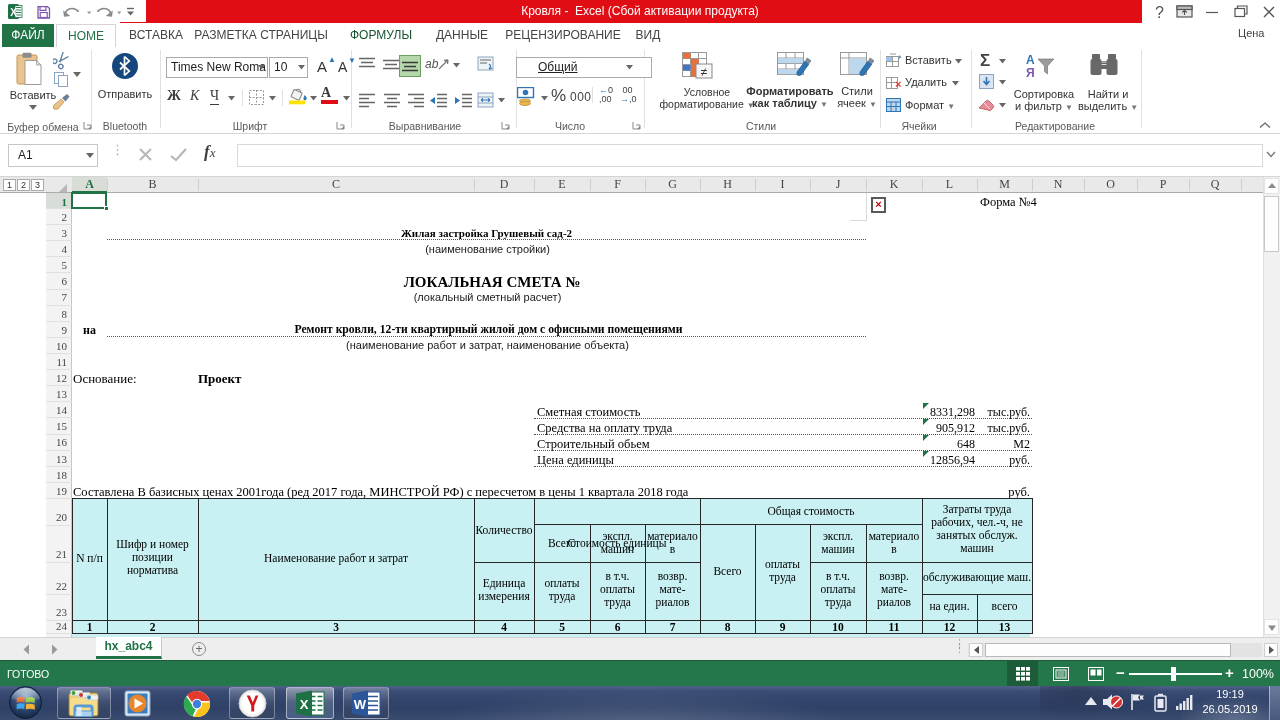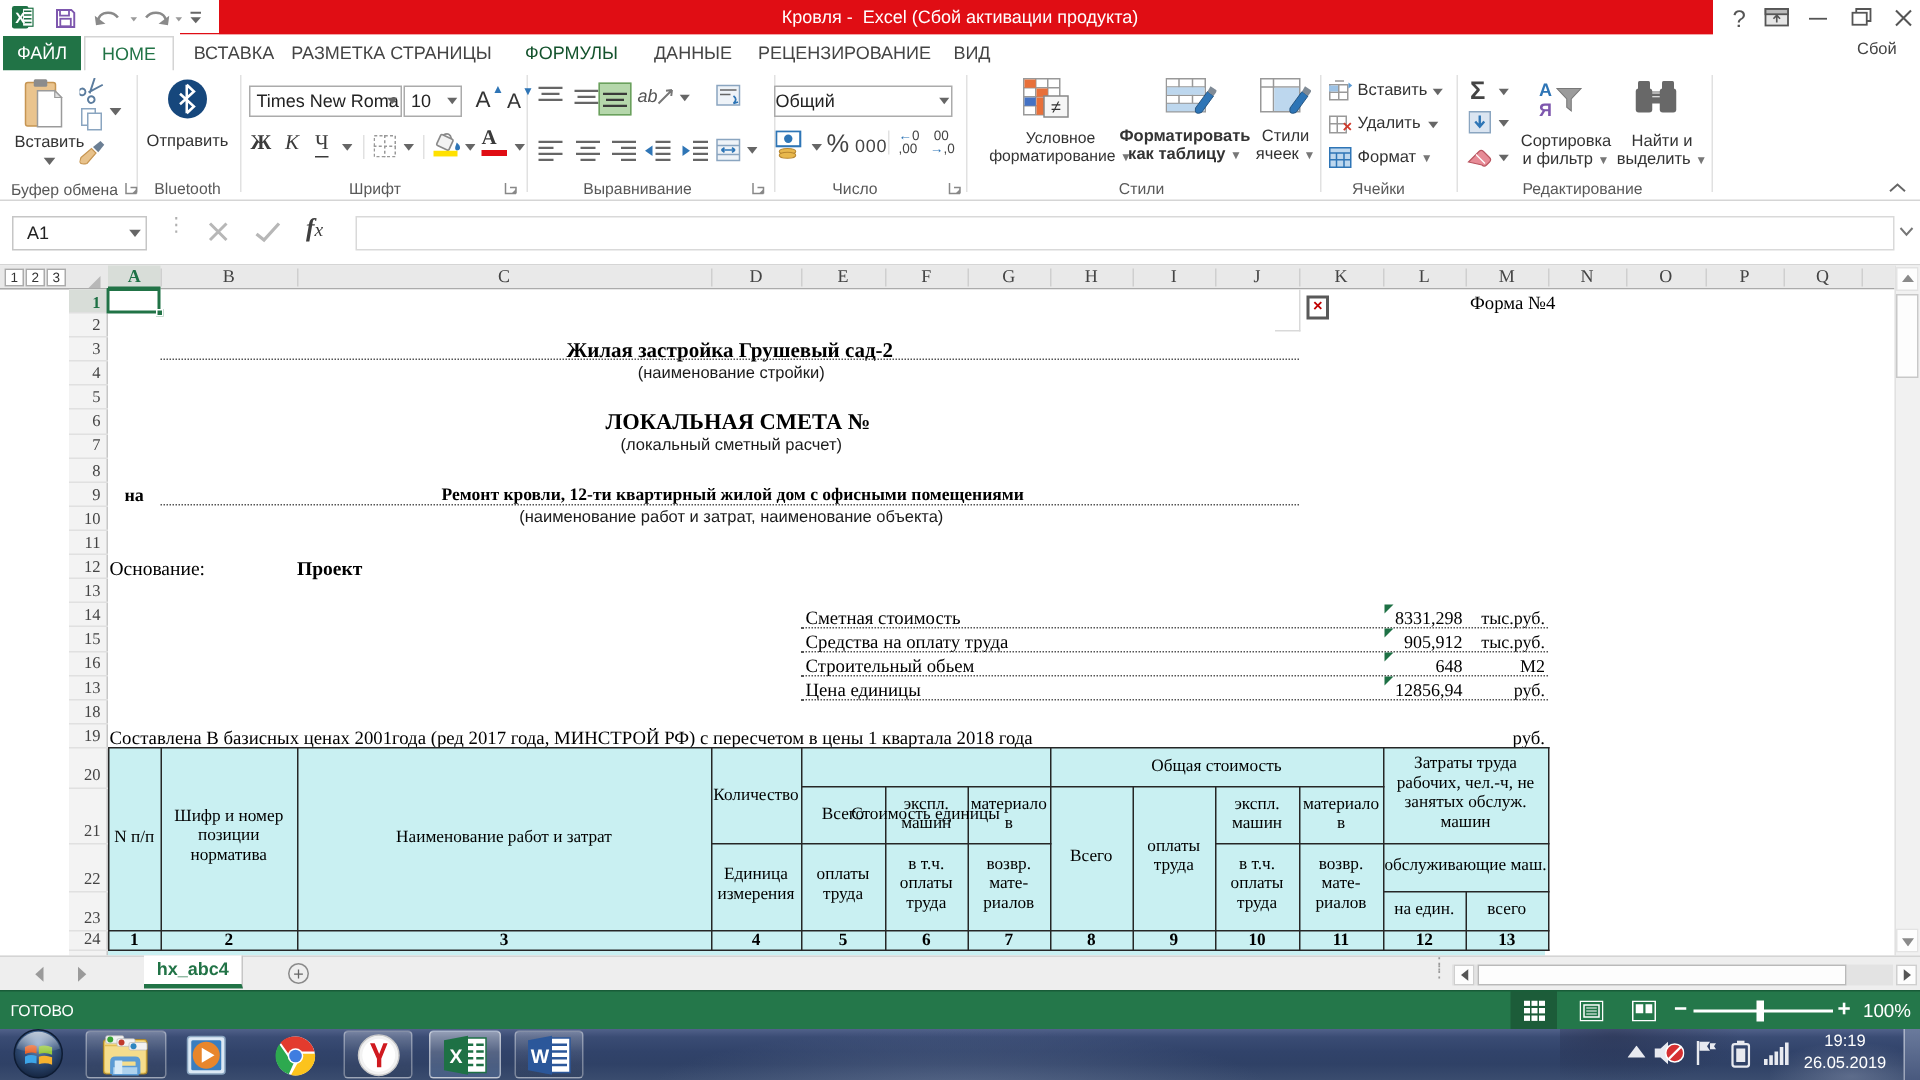--- a/index.html
+++ b/index.html
@@ -61,21 +61,21 @@
 
 <div class="abs" style="left:0;top:23px;width:1280px;height:24px;background:#fff;"></div>
 <div class="abs" style="left:2px;top:24px;width:52px;height:23px;background:#217346;color:#fff;font-size:12px;text-align:center;line-height:23px;">ФАЙЛ</div>
 <div class="abs" style="left:56px;top:24px;width:60px;height:23px;background:#fff;border:1px solid #d4d4d4;border-bottom:none;color:#217346;font-size:12px;text-align:center;line-height:23px;">НОМЕ</div>
 <div class="abs" style="left:118px;top:24px;width:76px;height:23px;color:#444;font-size:12px;text-align:center;line-height:23px;">ВСТАВКА</div>
 <div class="abs" style="left:190px;top:24px;width:142px;height:23px;color:#444;font-size:12px;text-align:center;line-height:23px;">РАЗМЕТКА СТРАНИЦЫ</div>
 <div class="abs" style="left:335px;top:24px;width:92px;height:23px;color:#14532d;font-size:12px;text-align:center;line-height:23px;">ФОРМУЛЫ</div>
 <div class="abs" style="left:424px;top:24px;width:76px;height:23px;color:#444;font-size:12px;text-align:center;line-height:23px;">ДАННЫЕ</div>
 <div class="abs" style="left:499px;top:24px;width:128px;height:23px;color:#444;font-size:12px;text-align:center;line-height:23px;">РЕЦЕНЗИРОВАНИЕ</div>
 <div class="abs" style="left:628px;top:24px;width:40px;height:23px;color:#444;font-size:12px;text-align:center;line-height:23px;">ВИД</div>
-<div class="abs" style="left:1238px;top:27px;width:40px;color:#444;font-size:11px;">Сбой</div>
+<div class="abs" style="left:1238px;top:27px;width:40px;color:#444;font-size:11px;">Цена</div>
 
 <div class="abs" id="ribbon" style="left:0;top:47px;width:1280px;height:87px;background:#fff;">
 
   <div class="sep" style="left:91px;top:3px;"></div>
   <div class="sep" style="left:160px;top:3px;"></div>
   <div class="sep" style="left:351px;top:3px;"></div>
   <div class="sep" style="left:516px;top:3px;"></div>
   <div class="sep" style="left:644px;top:3px;"></div>
   <div class="sep" style="left:880px;top:3px;"></div>
   <div class="sep" style="left:971px;top:3px;"></div>
@@ -238,21 +238,21 @@
   </svg>
   <svg class="abs" style="left:477px;top:45px;" width="18" height="18">
     <rect x="1" y="1" width="15" height="14" fill="#eef3f8" stroke="#8aa5c0"></rect>
     <path d="M1 5 h15 M1 11 h15" stroke="#8aa5c0"></path>
     <path d="M4 8 h9 M4 8 l2-1.6 M4 8 l2 1.6 M13 8 l-2 -1.6 M13 8 l-2 1.6" stroke="#2e75b6" stroke-width="1.1" fill="none"></path>
   </svg>
   <svg class="abs" style="left:498px;top:51px;" width="7" height="5">
       <path d="M0 0h7l-3.5 4.5z" fill="#666"></path>
     </svg>
 
-  <div class="cmb" style="left:516px;top:10px;width:119px;height:21px;line-height:19px;padding-left:0;">Общий</div>
+  <div class="cmb" style="left:516px;top:10px;width:136px;height:21px;line-height:19px;padding-left:21px;text-decoration:underline;">Общий</div>
   <svg class="abs" style="left:626px;top:18px;" width="7" height="5">
       <path d="M0 0h7l-3.5 4.5z" fill="#666"></path>
     </svg>
   <svg class="abs" style="left:517px;top:40px;" width="22" height="20">
     <rect x="0.5" y="0.5" width="16" height="10" fill="#fff" stroke="#2e75b6" stroke-width="1.4"></rect>
     <circle cx="8.5" cy="5.5" r="2.8" fill="#2e75b6"></circle>
     <ellipse cx="8" cy="14" rx="5.5" ry="2" fill="#e8b84d" stroke="#b98830" stroke-width="0.7"></ellipse>
     <ellipse cx="8" cy="16.5" rx="5.5" ry="2" fill="#e8b84d" stroke="#b98830" stroke-width="0.7"></ellipse>
   </svg>
   <svg class="abs" style="left:541px;top:49px;" width="7" height="5">
@@ -486,21 +486,21 @@
 <div class="abs" style="left:866px;top:193px;width:1px;height:28px;background:#d9d9d9;"></div>
 <div class="abs" style="left:850px;top:220px;width:17px;height:1px;background:#d9d9d9;"></div>
 
 <div class="abs" style="left:71px;top:192px;width:36px;height:17px;border:2px solid #217346;background:#fff;"></div>
 <div class="abs" style="left:104px;top:206px;width:5px;height:5px;background:#217346;border:1px solid #fff;"></div>
 
 <div class="abs" style="left:871px;top:197px;width:15px;height:16px;background:#fff;border:2px solid #595959;"></div>
 <div class="abs" style="left:873px;top:197px;width:11px;height:14px;color:#c00000;font-weight:bold;font-size:11px;text-align:center;line-height:14px;">×</div>
 <div class="doc" style="left:980px;top:195px;font-size:12.5px;white-space:nowrap;">Форма №4</div>
 
-<div class="doc ctr" style="left:107px;top:226.5px;width:759px;font-size:14px;font-weight:bold;">Жилая застройка Грушевый сад-2</div>
+<div class="doc ctr" style="left:107px;top:226.5px;width:759px;font-size:11px;font-weight:bold;">Жилая застройка Грушевый сад-2</div>
 <div class="dot" style="left:107px;top:239px;width:759px;"></div>
 <div class="abs ctr" style="left:107px;top:242.5px;width:761px;font-size:11px;color:#1a1a1a;">(наименование стройки)</div>
 <div class="doc ctr" style="left:117px;top:274px;width:750px;font-size:15px;font-weight:bold;">ЛОКАЛЬНАЯ СМЕТА №</div>
 <div class="abs ctr" style="left:107px;top:291px;width:761px;font-size:11px;color:#1a1a1a;">(локальный сметный расчет)</div>
 <div class="doc" style="left:83px;top:323px;font-size:12px;font-weight:bold;">на</div>
 <div class="doc ctr" style="left:107px;top:323px;width:763px;font-size:11.7px;font-weight:bold;">Ремонт кровли, 12-ти квартирный жилой дом с офисными помещениями</div>
 <div class="dot" style="left:107px;top:336px;width:759px;"></div>
 <div class="abs ctr" style="left:107px;top:339px;width:761px;font-size:11px;color:#1a1a1a;">(наименование работ и затрат, наименование объекта)</div>
 <div class="doc" style="left:73px;top:370.5px;font-size:13px;">Основание:</div>
 <div class="doc" style="left:198px;top:370.5px;font-size:13px;font-weight:bold;">Проект</div>

